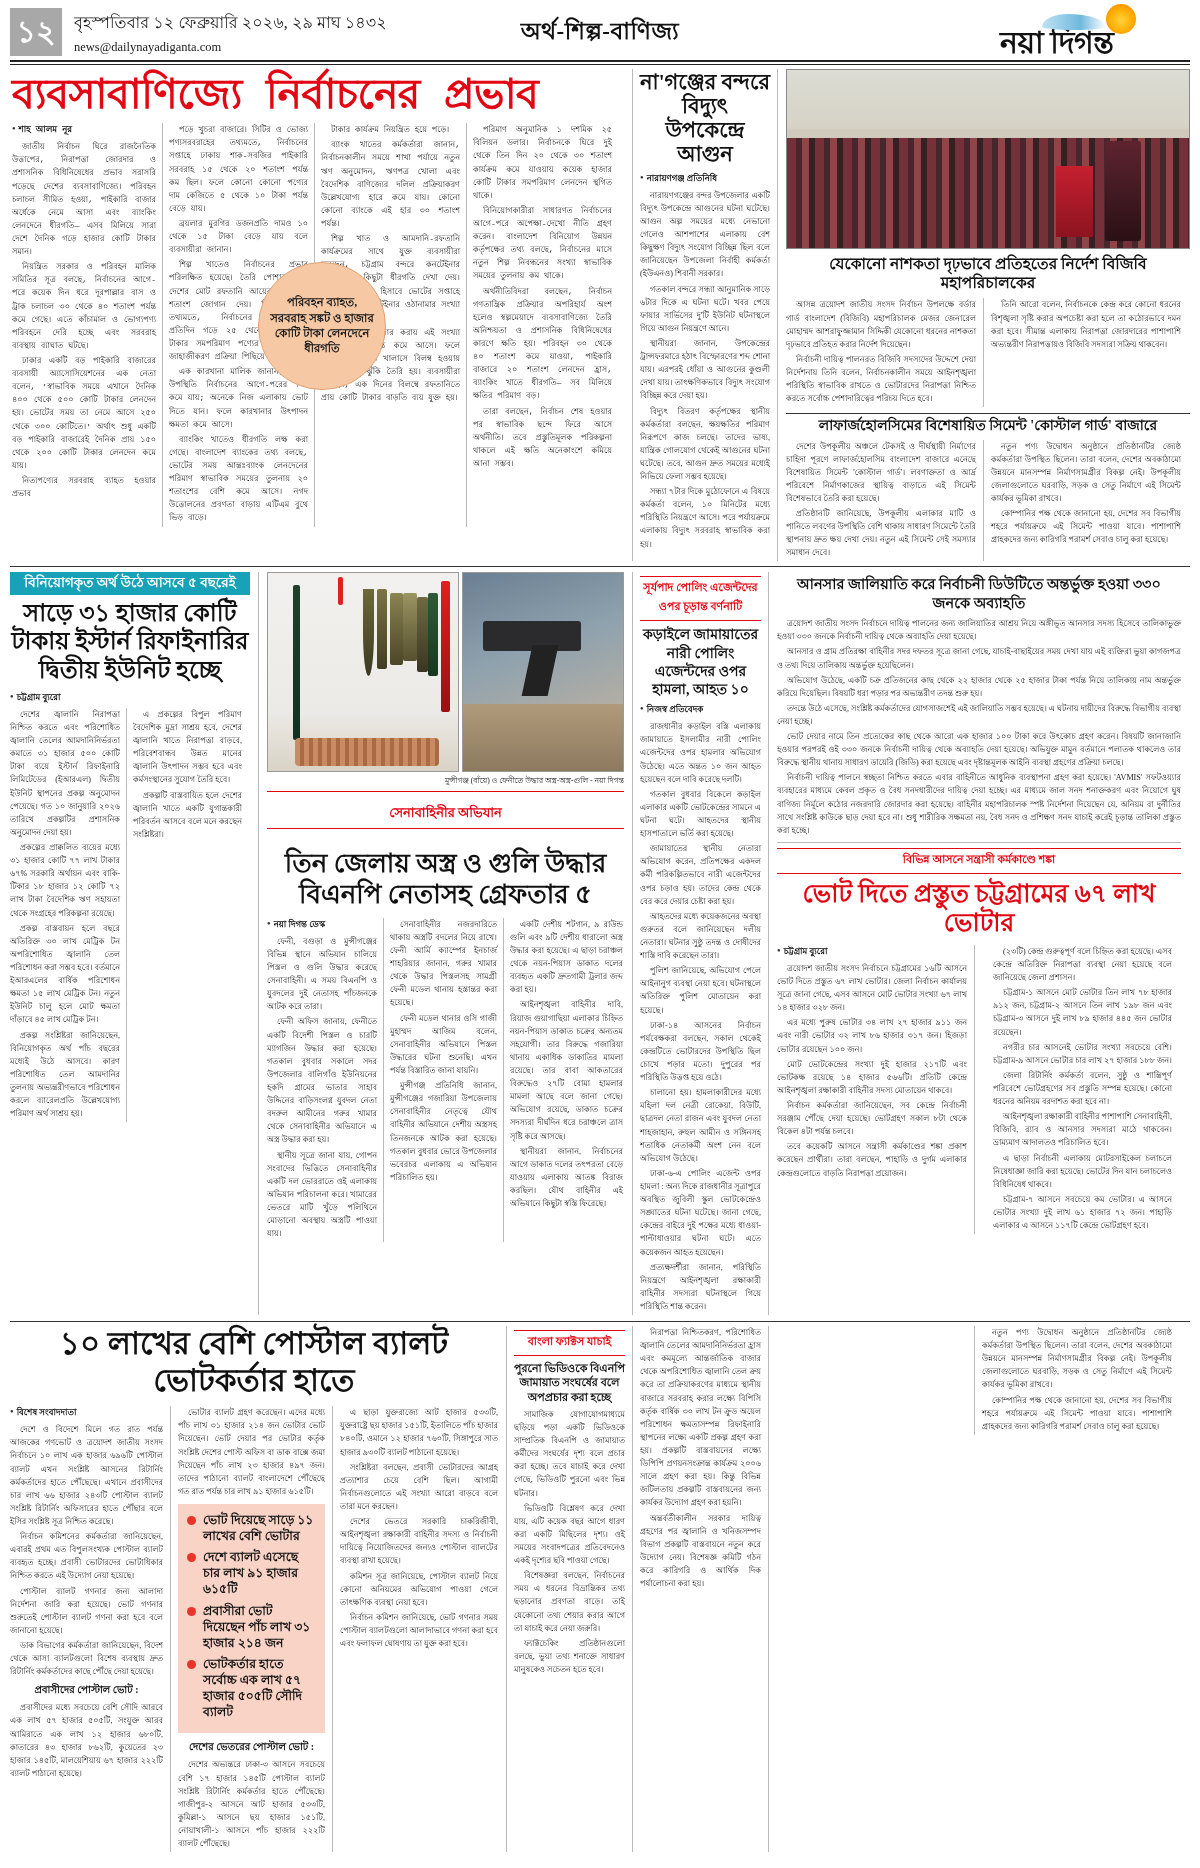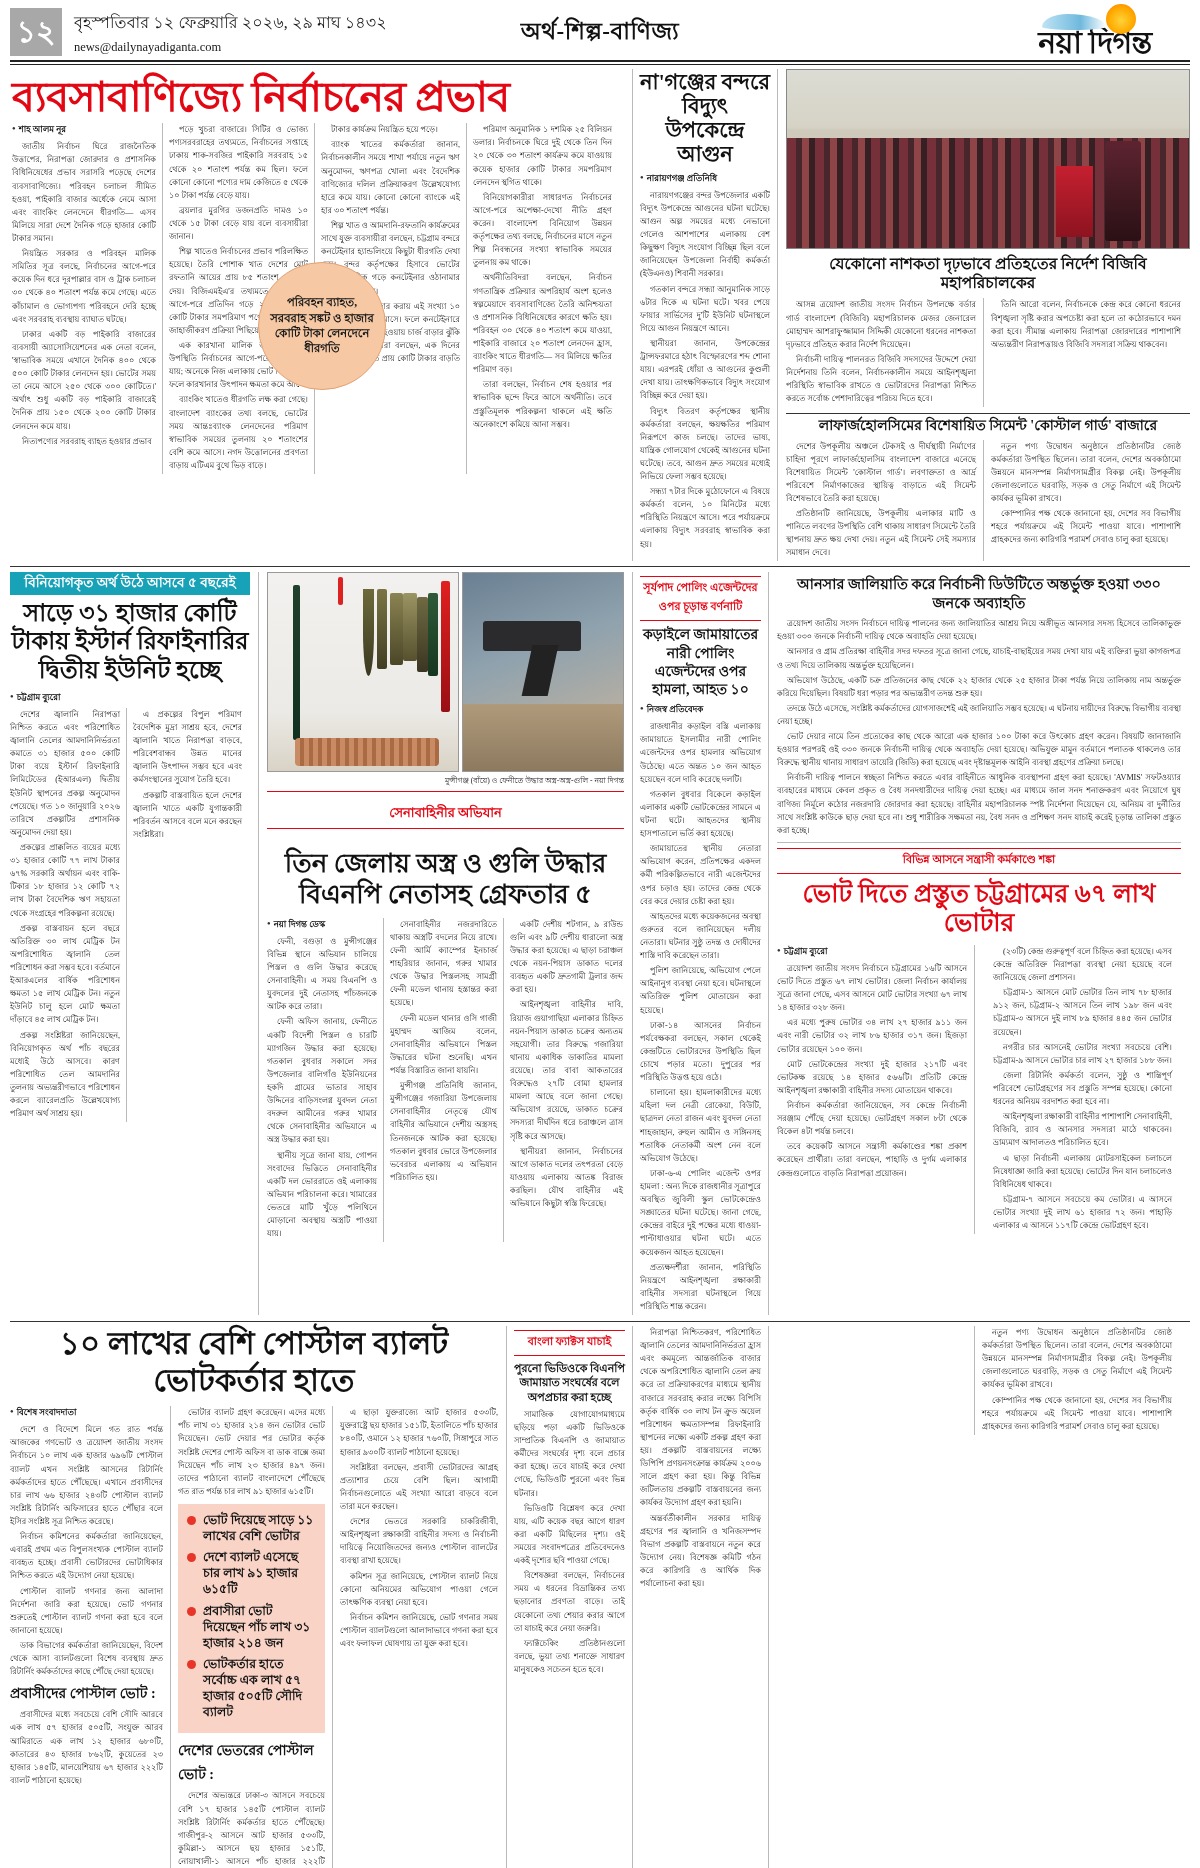--- a/index.html
+++ b/index.html
@@ -30,21 +30,21 @@
   }
   .mast-dateblock { margin-left: 12px; }
   .mast-date { font-size: 16px; color: #1a1a1a; letter-spacing: .1px; }
   .mast-mail { font-size: 12.5px; color: #1a1a1a; margin-top: 3px; font-family:"Liberation Serif",serif; }
   .mast-section {
     position: absolute; left: 0; right: 0; text-align: center;
     font-size: 23px; font-weight: 700; color: #111; letter-spacing: .5px;
   }
   .mast-logo {
     margin-left: auto; position: relative; width: 190px; height: 52px;
-    display: flex; align-items: flex-end; justify-content: center;
+    display: flex; align-items: flex-end; justify-content: flex-start;
   }
   .logo-text {
     font-size: 30px; font-weight: 700; color: #111; letter-spacing: -.5px;
     line-height: 1;
   }
   .logo-sun {
     position: absolute; right: 54px; top: -2px; width: 30px; height: 30px;
     background: radial-gradient(circle at 50% 55%, #ffd33a 0%, #ffaa00 55%, #ff7a00 100%);
     border-radius: 50%;
   }
@@ -67,21 +67,21 @@
     font-size: 8.6px; font-weight: 700; margin-bottom: 3px; color: #111;
   }
   .byline::before {
     content: "●"; font-size: 6px; vertical-align: 2px; margin-right: 3px; color: #333;
   }
   .vrule { border-left: 1px solid #b9b9b9; }
   .hrule { border-top: 1px solid #333; }
   .hrule-thin { border-top: 1px solid #bbb; }
 
   
-  .lead-wrap { position: relative; margin-top: 5px; }
+  .lead-wrap { position: relative; margin-top: 5px; font-family: Liberation Mono, monospace; }
   .lead-head {
     color: #e30613; font-size: 41px; font-weight: 700; line-height: 1.08;
     letter-spacing: -.5px; width: 620px; margin: 6px 0 4px 2px;
   }
   .lead-cols { display: flex; gap: 0; width: 620px; }
   .lead-col { width: 152px; padding: 0 6px; }
   .lead-col:first-child { padding-left: 2px; }
 
   .circle-callout {
     position: absolute; left: 258px; top: 262px;
@@ -176,21 +176,21 @@
   }
   .pinkbox ul { margin:0; padding:0; list-style:none; }
   .pinkbox li {
     font-size:12.4px; font-weight:700; line-height:1.3; color:#131313;
     margin-bottom:5px; padding-left:16px; position:relative;
   }
   .pinkbox li::before {
     content:""; position:absolute; left:0; top:4px;
     width:9px; height:9px; border-radius:50%; background:#e8352a;
   }
-  .smallhead { font-size:14px; font-weight:700; margin:4px 0 2px; }
+  .smallhead { font-size:10px; font-weight:700; margin:4px 0 2px;text-align:center; }
 </style>
 </head>
 <body>
 
 <div class="page">
 
   <div class="masthead">
     <div class="pageno-box">১২</div>
     <div class="mast-dateblock">
       <div class="mast-date">বৃহস্পতিবার ১২ ফেব্রুয়ারি ২০২৬, ২৯ মাঘ ১৪৩২</div>

